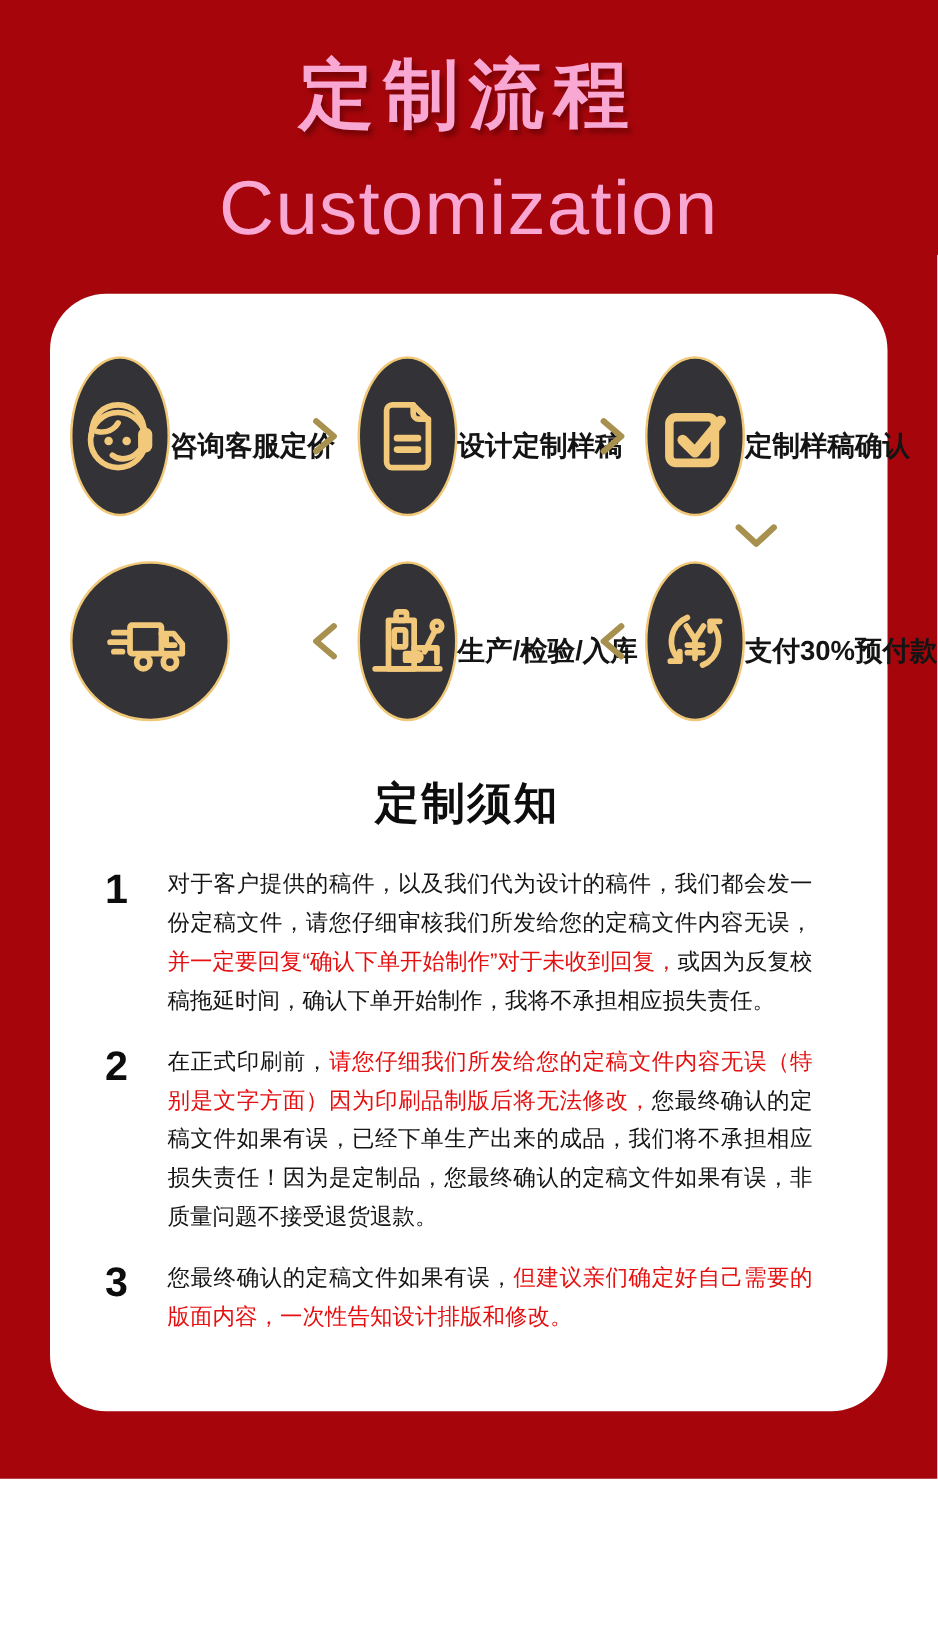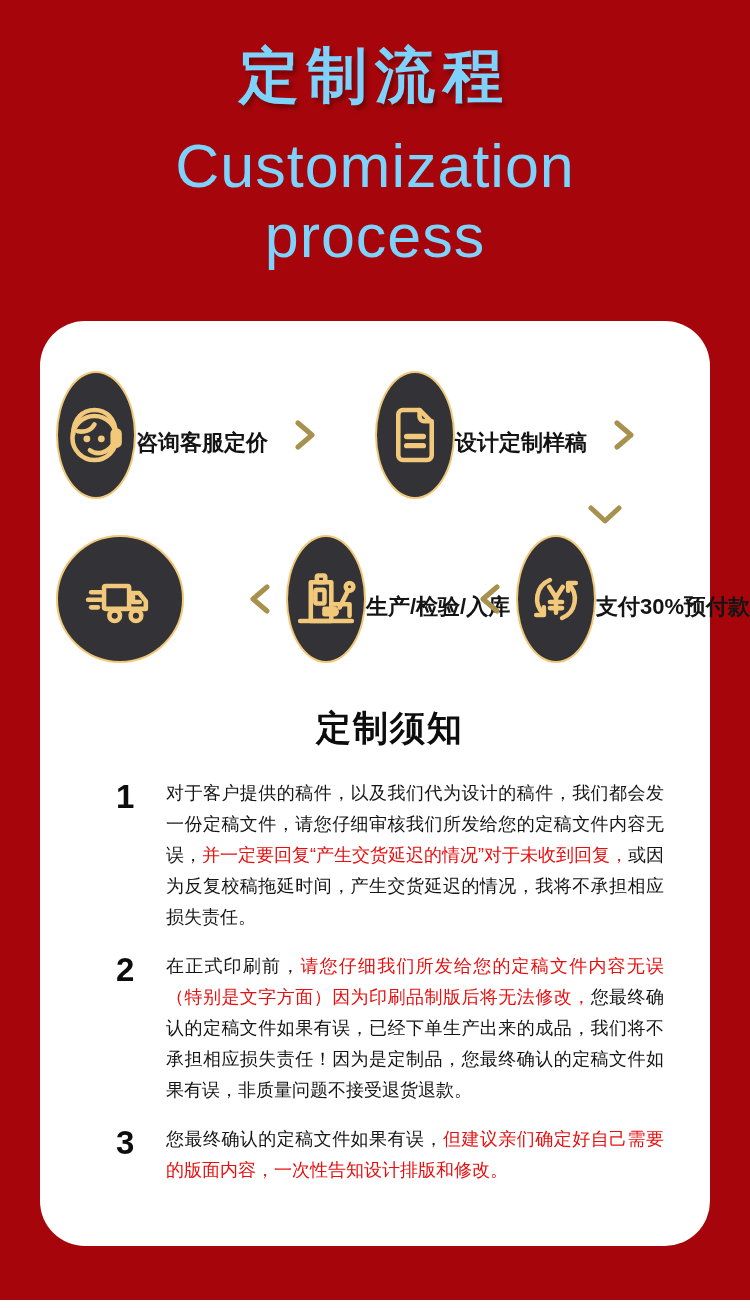--- a/index.html
+++ b/index.html
@@ -21,22 +21,22 @@
     font-family:"Liberation Sans","DejaVu Sans",sans-serif;
   }
   .red-section{
     background:var(--background);
     width:750px;
     padding-bottom:54px;
   }
   .header{
     text-align:center;
     padding-top:36px;
-    padding-bottom:50px;
-    color:#7dd3fc;
+    padding-bottom:34px;
+    color:#f9a8d4;
   }
   .header .title{
     font-size:60px;
     font-weight:700;
     letter-spacing:8px;
     text-shadow:3px 4px 4px rgba(60,0,0,0.45);
   }
   .header .subtitle{
     margin-top:14px;
     font-size:61px;
@@ -92,21 +92,21 @@
   .flow-arrow svg{width:22px;height:30px;}
   .down-arrow-row{
     display:flex;
     justify-content:space-between;
     padding:6px 4px 6px 4px;
     height:36px;
   }
   .down-arrow-row .slot{width:178px;display:flex;justify-content:center;}
   .down-arrow-row .spacer{flex:1;}
   .down-arrow-row svg{width:34px;height:20px;}
-  .notes{padding:42px 46px 0 76px;}
+  .notes{padding:42px 46px 0 44px;}
   .notes-heading{
     text-align:center;
     font-size:35px;
     font-weight:700;
     color:#0d0d0d;
     letter-spacing:2px;
     margin-bottom:26px;
   }
   .note-item{
     display:flex;
@@ -139,21 +139,20 @@
 </style>
 </head>
 <body>
 
 <div class="red-section">
 
   <div class="header">
     <div class="title">定制流程</div>
     <div class="subtitle">
       <div>Customization</div>
-      <div>process</div>
     </div>
   </div>
 
   <div class="card">
 
     <div class="process">
 
       <div class="process-row">
 
         <div class="step">
@@ -188,20 +187,29 @@
           </div>
           <div class="step-label">设计定制样稿</div>
         </div>
 
         <div class="flow-arrow">
           <svg viewBox="0 0 22 30">
               <polyline class="arrow-stroke" points="4,3 18,15 4,27"></polyline>
             </svg>
         </div>
 
+        <div class="step">
+          <div class="step-circle">
+            <svg viewBox="0 0 100 100">
+              <rect class="icon-stroke" x="23" y="30" width="48" height="48" rx="7" style="stroke-width:9"></rect>
+              <path class="icon-stroke" d="M37,54 l13,13 l27,-33" style="stroke-width:11"></path>
+            </svg>
+          </div>
+          <div class="step-label">定制样稿确认</div>
+        </div>
 
       </div>
 
       <div class="down-arrow-row">
         <div class="slot"></div>
         <div class="spacer"></div>
         <div class="slot"></div>
         <div class="spacer"></div>
         <div class="slot">
           <svg viewBox="0 0 34 20">
@@ -272,21 +280,21 @@
         </div>
 
       </div>
     </div>
 
     <div class="notes">
       <div class="notes-heading">定制须知</div>
 
       <div class="note-item">
         <div class="note-number">1</div>
-        <div class="note-text"><span class="seg-black">对于客户提供的稿件，以及我们代为设计的稿件，我们都会发一份定稿文件，请您仔细审核我们所发给您的定稿文件内容无误，</span><span class="seg-red">并一定要回复“产生交货延迟的情况”对于未收到回复，</span><span class="seg-black">或因为反复校稿拖延时间，产生交货延迟的情况，我将不承担相应损失责任。</span></div>
+        <div class="note-text"><span class="seg-black">对于客户提供的稿件，以及我们代为设计的稿件，我们都会发一份定稿文件，请您仔细审核我们所发给您的定稿文件内容无误，</span><span class="seg-red">并一定要回复“确认下单开始制作”对于未收到回复，</span><span class="seg-black">或因为反复校稿拖延时间，确认下单开始制作，我将不承担相应损失责任。</span></div>
       </div>
 
       <div class="note-item">
         <div class="note-number">2</div>
         <div class="note-text"><span class="seg-black">在正式印刷前，</span><span class="seg-red">请您仔细我们所发给您的定稿文件内容无误（特别是文字方面）因为印刷品制版后将无法修改，</span><span class="seg-black">您最终确认的定稿文件如果有误，已经下单生产出来的成品，我们将不承担相应损失责任！因为是定制品，您最终确认的定稿文件如果有误，非质量问题不接受退货退款。</span></div>
       </div>
 
       <div class="note-item">
         <div class="note-number">3</div>
         <div class="note-text"><span class="seg-black">您最终确认的定稿文件如果有误，</span><span class="seg-red">但建议亲们确定好自己需要的版面内容，一次性告知设计排版和修改。</span></div>

